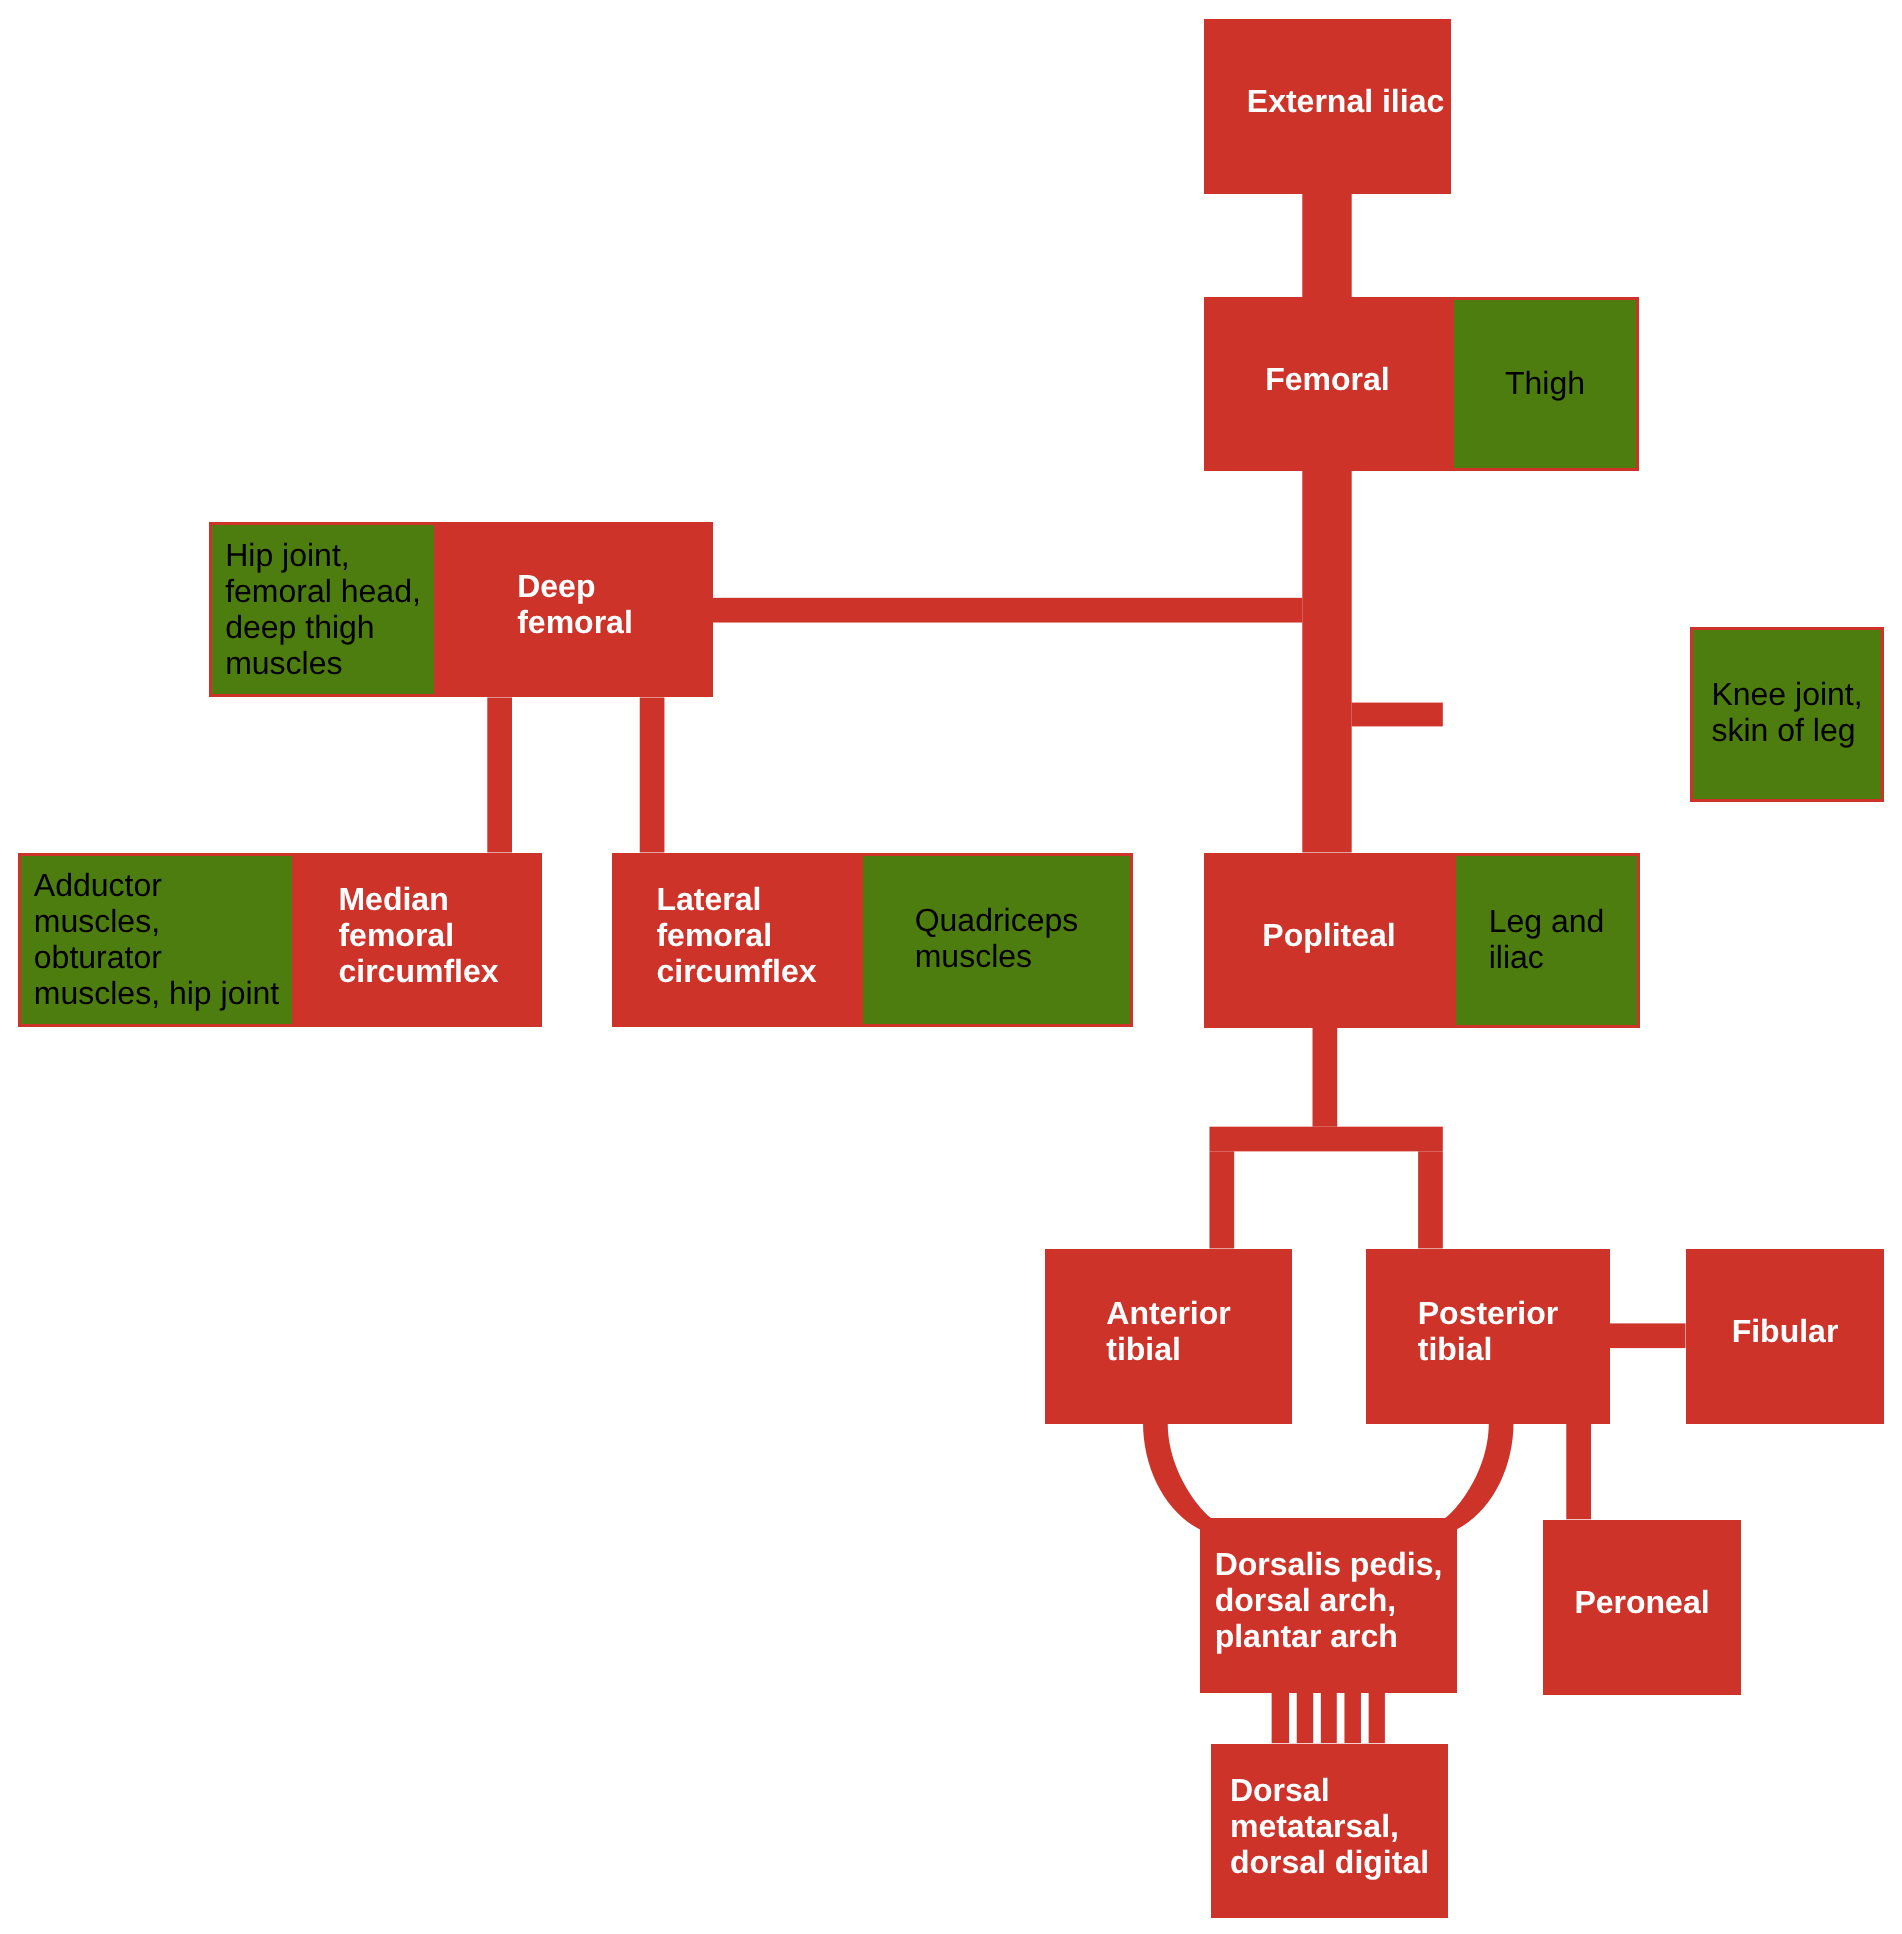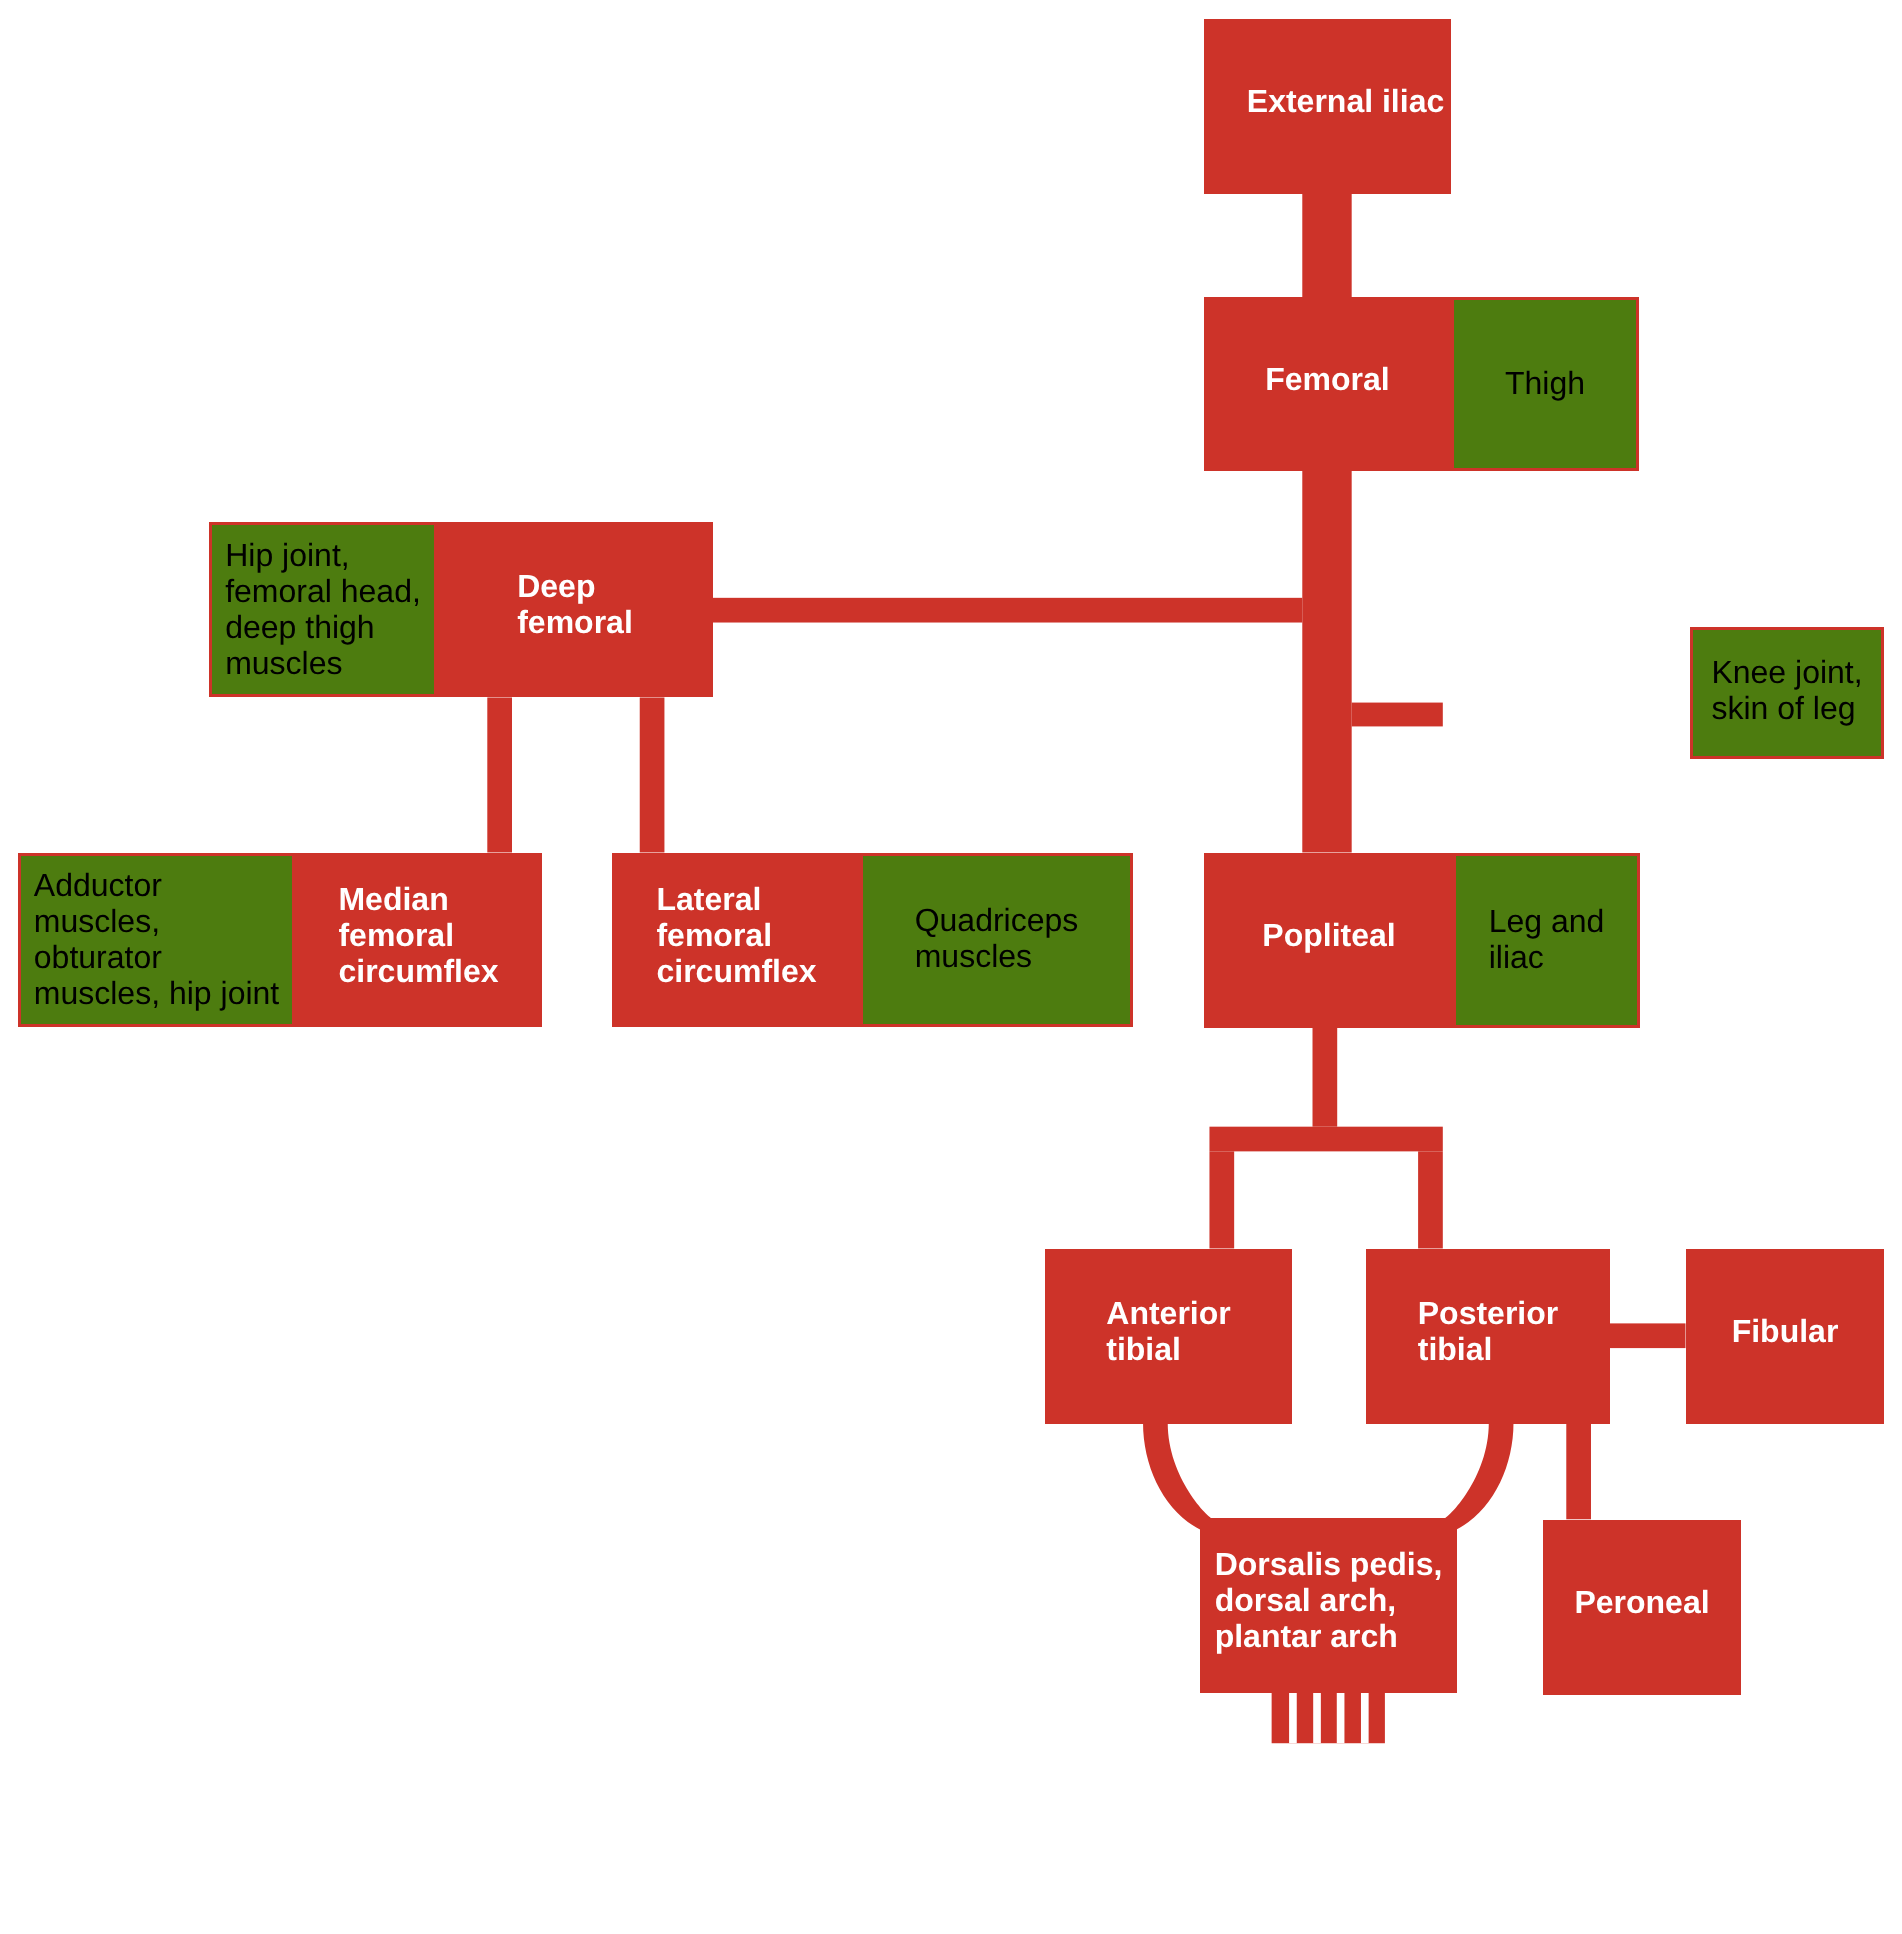--- a/index.html
+++ b/index.html
@@ -72,21 +72,21 @@
     </div>
   <div class="node red" style="left:612px;top:853px;width:249px;height:174px;">
       <span class="tx" style="margin-top:-10.2px">Lateral
 femoral
 circumflex</span>
     </div>
   <div class="node white" style="left:860px;top:853px;width:273px;height:174px;justify-content:center;">
       <span class="tx" style="margin-top:-3.4px">Quadriceps
 muscles</span>
     </div>
-  <div class="node white" style="left:1690px;top:627px;width:194px;height:132px;">
+  <div class="node white" style="left:1690px;top:627px;width:194px;height:175px;">
       <span class="tx" style="margin-top:-5.1px">Knee joint,
 skin of leg</span>
     </div>
   <div class="node red" style="left:1204px;top:853px;width:250px;height:175px;">
       <span class="tx" style="margin-top:-10.2px">Popliteal</span>
     </div>
   <div class="node white" style="left:1453px;top:853px;width:187px;height:175px;">
       <span class="tx" style="margin-top:-3.4px">Leg and
 iliac</span>
     </div>
@@ -102,14 +102,19 @@
       <span class="tx" style="margin-top:-10.2px">Fibular</span>
     </div>
   <div class="node red" style="left:1200px;top:1518px;width:257px;height:175px;">
       <span class="tx" style="margin-top:-10.2px">Dorsalis pedis,
 dorsal arch,
 plantar arch</span>
     </div>
   <div class="node red" style="left:1543px;top:1520px;width:198px;height:175px;">
       <span class="tx" style="margin-top:-10.2px">Peroneal</span>
     </div>
+  <div class="node red" style="left:1211px;top:1744px;width:237px;height:174px;">
+      <span class="tx" style="margin-top:-10.2px">Dorsal
+metatarsal,
+dorsal digital</span>
+    </div>
 </div>
 
 
 </body></html>

